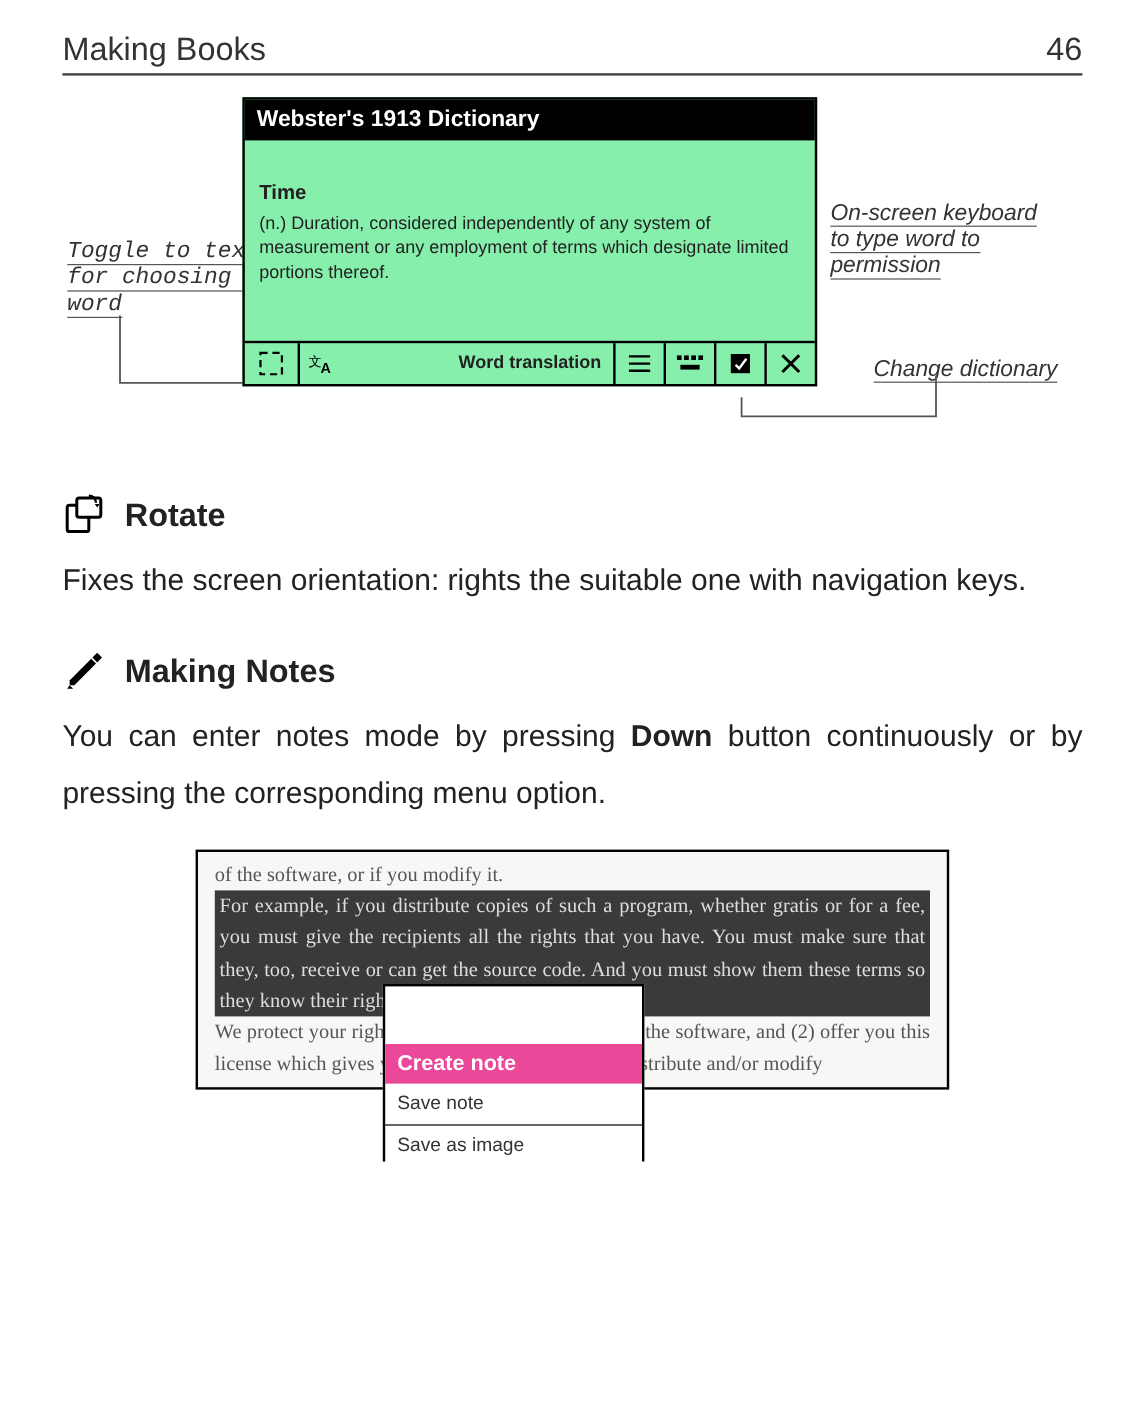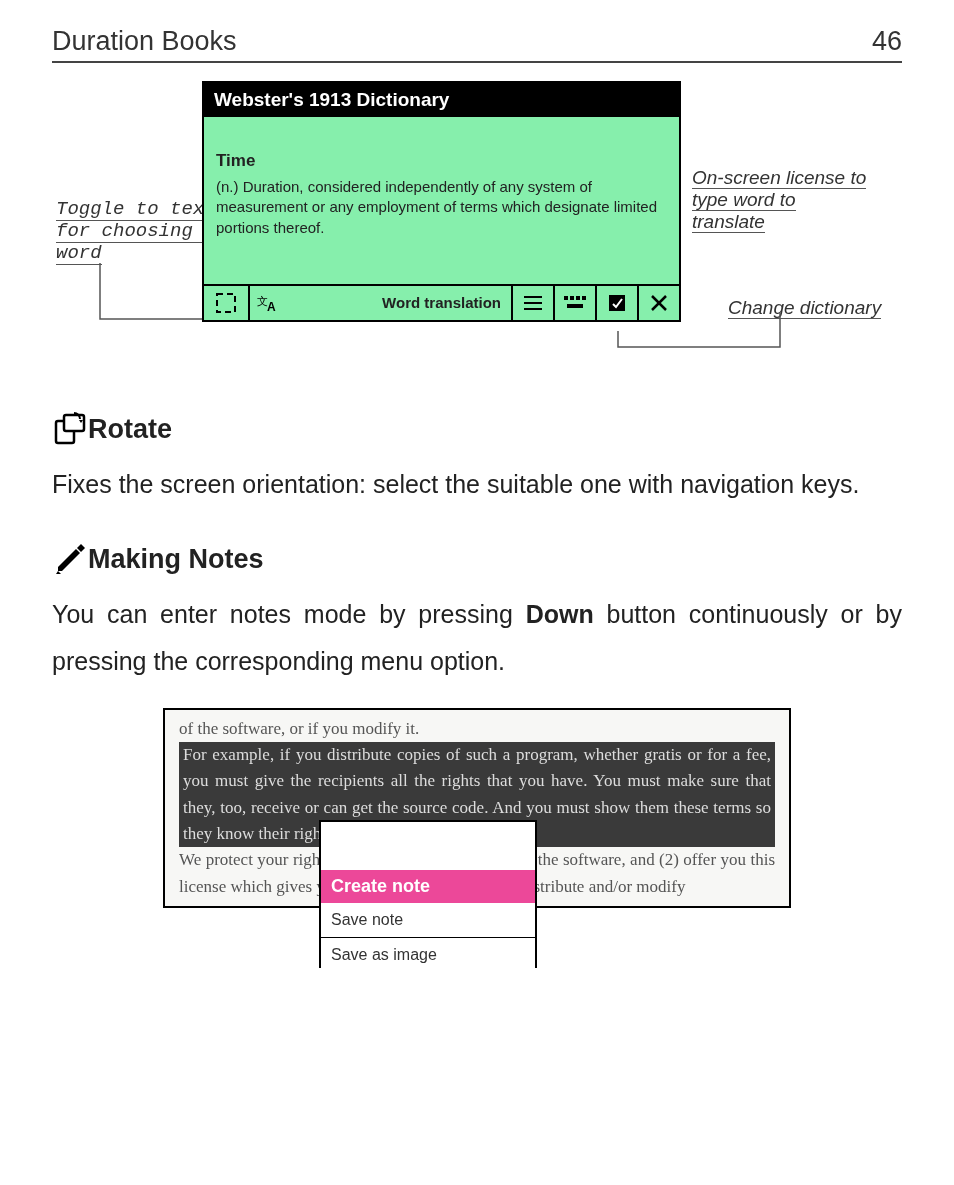--- a/index.html
+++ b/index.html
@@ -20,52 +20,52 @@
   .dict-bar .label{font:bold 15px Arial;padding:0 10px;}
   svg{display:block;}
   .callout{position:absolute;font-style:italic;font-size:19px;line-height:1.15;color:#333;max-width:180px;}
   .callout.underline span{border-bottom:1.5px solid #555;}
   .call-left{left:4px;top:118px;text-align:left;font-family:Liberation Mono, monospace;}
   .call-right-top{left:640px;top:86px;}
   .call-right-bot{left:676px;top:216px;text-align:left;}
   .lead{position:absolute;pointer-events:none;}
   
   .section{margin-top:34px;}
-  .sec-head{display:flex;align-items:center;gap:0;margin-bottom:14px;}
+  .sec-head{display:flex;align-items:center;gap:16px;margin-bottom:14px;}
   .sec-icon{width:36px;height:36px;}
   .sec-title{font-size:27px;font-weight:700;color:#222;}
   .body-text{font-size:25px;line-height:1.85;color:#222;text-align:justify;}
   .body-text b{font-weight:700;}
   
   .notes-wrap{margin:24px auto 0 auto;width:628px;}
   .notes-shot{border:2px solid #000;background:#f7f7f5;font-family:Georgia,serif;font-size:17px;color:#555;position:relative;padding:6px 14px 6px 14px;line-height:1.55;}
   .notes-shot .sel{background:#3a3a3a;color:#ddd;display:block;text-align:justify;padding:0 4px;}
   .notes-shot .para{text-align:justify;}
   .popup{position:absolute;left:154px;top:110px;width:214px;border:2px solid #000;background:#fff;}
   .popup-head{background:#ec4899;color:#fff;font:bold 18px Arial;padding:6px 10px;margin-top:48px;}
   .popup-item{font:16px Arial;padding:8px 10px;border-bottom:1.5px solid #000;color:#333;}
   .popup-item:last-child{border-bottom:none;}
 </style>
 </head>
 <body>
 
 <div class="page">
 
   <div class="page-head">
-    <span class="title">Duration Books</span>
+    <span class="title">Making Books</span>
     <span class="num">46</span>
   </div>
 
   <div class="dict-wrap">
 
     <div class="callout call-left underline">
       <span>Toggle to text for choosing a word</span>
     </div>
     <div class="callout call-right-top underline">
-      <span>On-screen license to type word to translate</span>
+      <span>On-screen keyboard to type word to permission</span>
     </div>
     <div class="callout call-right-bot underline">
       <span>Change dictionary</span>
     </div>
 
     <svg class="lead" style="left:0;top:0;" width="840" height="290">
       <polyline points="48,182 48,238 168,238" fill="none" stroke="#555" stroke-width="1.5"></polyline>
       <polyline points="728,232 728,266 566,266 566,250" fill="none" stroke="#555" stroke-width="1.5"></polyline>
       <polyline points="530,250 530,270 570,270" fill="none" stroke="#555" stroke-width="1.5" opacity="0"></polyline>
       <polyline points="728,144 728,200 530,200 530,222" fill="none" stroke="#555" stroke-width="1.5" opacity="0"></polyline>
@@ -133,21 +133,21 @@
       <span class="sec-icon">
         <svg width="36" height="36" viewBox="0 0 36 36">
           <rect x="4" y="10" width="18" height="22" rx="2" fill="none" stroke="#000" stroke-width="2.5"></rect>
           <rect x="12" y="4" width="20" height="16" rx="2" fill="#fff" stroke="#000" stroke-width="2.5"></rect>
           <path d="M22 2 a6 6 0 0 1 6 6" fill="none" stroke="#000" stroke-width="2"></path>
           <polygon points="27,9 31,9 29,12" fill="#000"></polygon>
         </svg>
       </span>
       <span class="sec-title">Rotate</span>
     </div>
-    <div class="body-text">Fixes the screen orientation: select the suitable one with navigation keys.</div>
+    <div class="body-text">Fixes the screen orientation: rights the suitable one with navigation keys.</div>
   </div>
 
   <div class="section">
     <div class="sec-head">
       <span class="sec-icon">
         <svg width="36" height="36" viewBox="0 0 36 36">
           <polygon points="6,30 10,30 28,12 24,8 6,26" fill="#000"></polygon>
           <polygon points="25,7 29,11 33,7 29,3" fill="#000"></polygon>
           <polygon points="4,33 6,30 9,33" fill="#000"></polygon>
         </svg>

